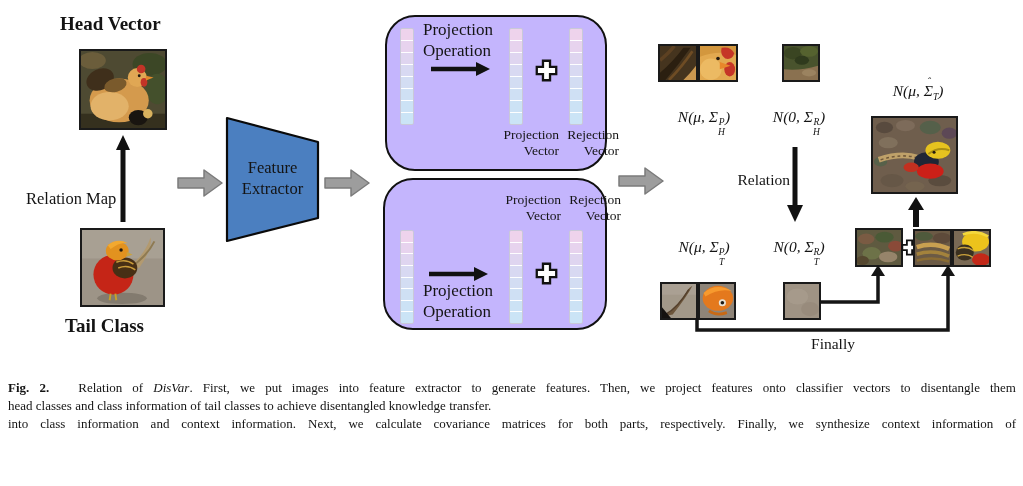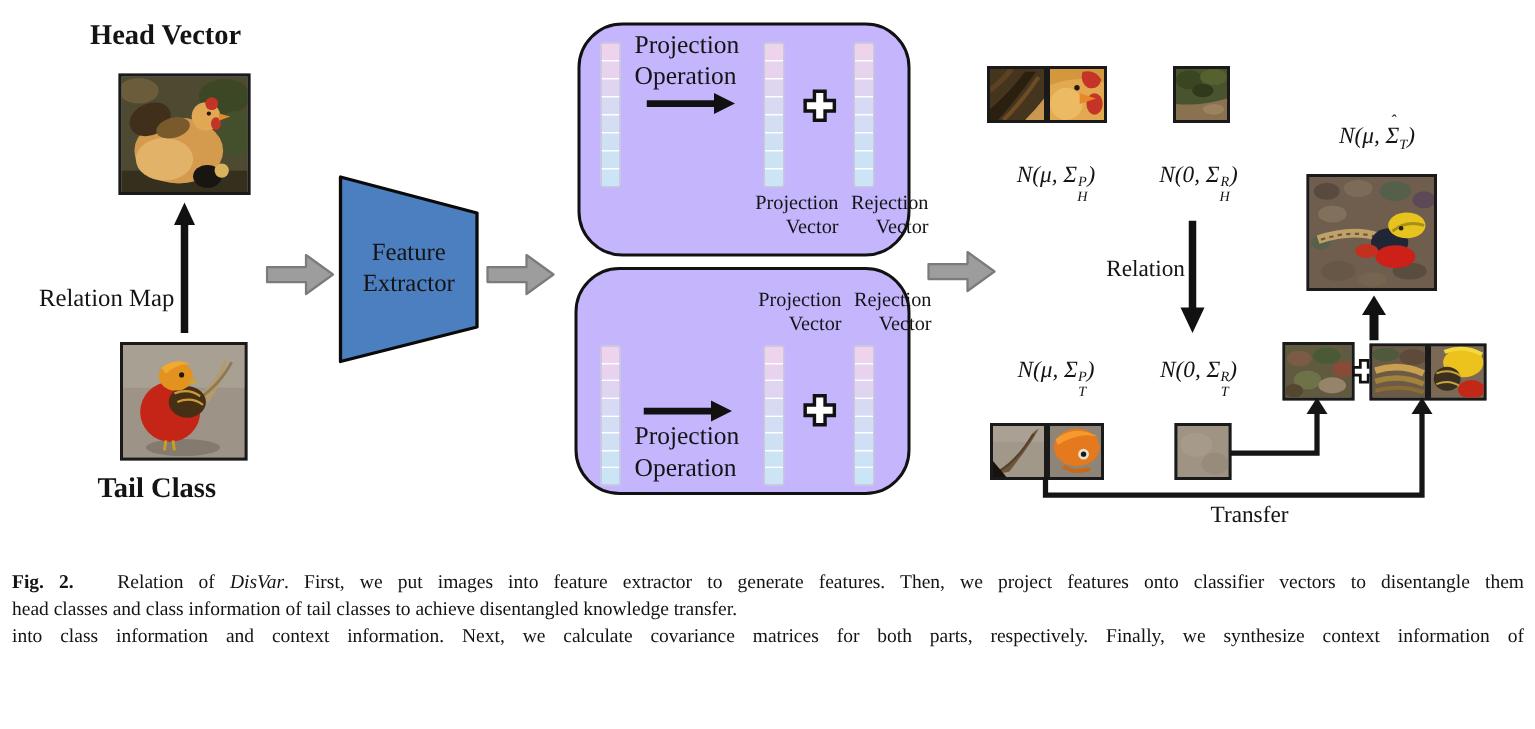--- a/index.html
+++ b/index.html
@@ -321,21 +321,21 @@
 
   <svg class="abs" style="left:816px;top:262px;" width="72" height="44">
     <polyline points="4,40 62,40 62,12" stroke="#151515" stroke-width="3.5" fill="none"></polyline>
     <polygon points="55,14 69,14 62,3" fill="#151515"></polygon>
   </svg>
   <svg class="abs" style="left:690px;top:262px;" width="270" height="72">
     <polyline points="7,56 7,68 258,68 258,12" stroke="#151515" stroke-width="3.5" fill="none"></polyline>
     <polygon points="251,14 265,14 258,3" fill="#151515"></polygon>
   </svg>
 
-  <div class="lbl" style="left:791px;top:335px;width:84px;text-align:center;font-size:15.5px;">Transfer</div>
+  <div class="lbl" style="left:791px;top:335px;width:84px;text-align:center;font-size:15.5px;">Finally</div>
 
   <div class="caption">
     <div class="cap-line"><b>Fig. 2.</b><span> Relation of </span><i>DisVar</i><span>. First, we put images into feature extractor to generate features. Then, we project features onto classifier vectors to disentangle them</span></div>
     <div class="cap-line last">head classes and class information of tail classes to achieve disentangled knowledge transfer.</div>
     <div class="cap-line">into class information and context information. Next, we calculate covariance matrices for both parts, respectively. Finally, we synthesize context information of</div>
   </div>
 
 </div>
 
 </body></html>

